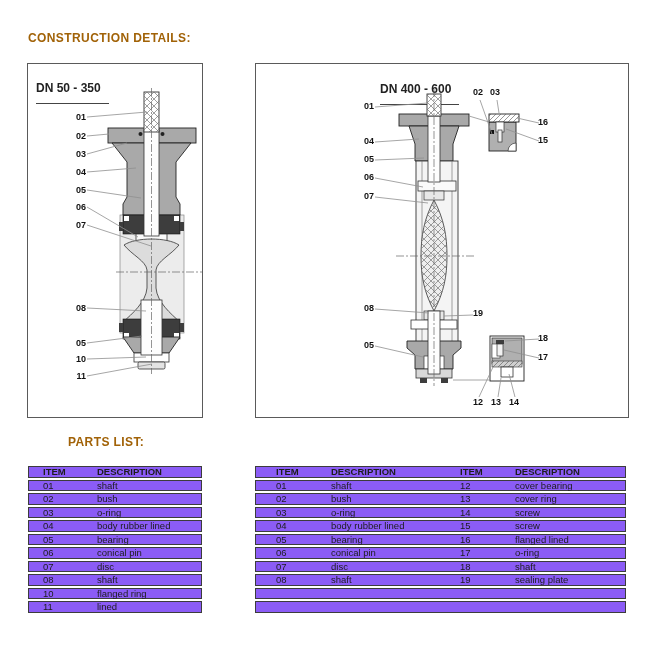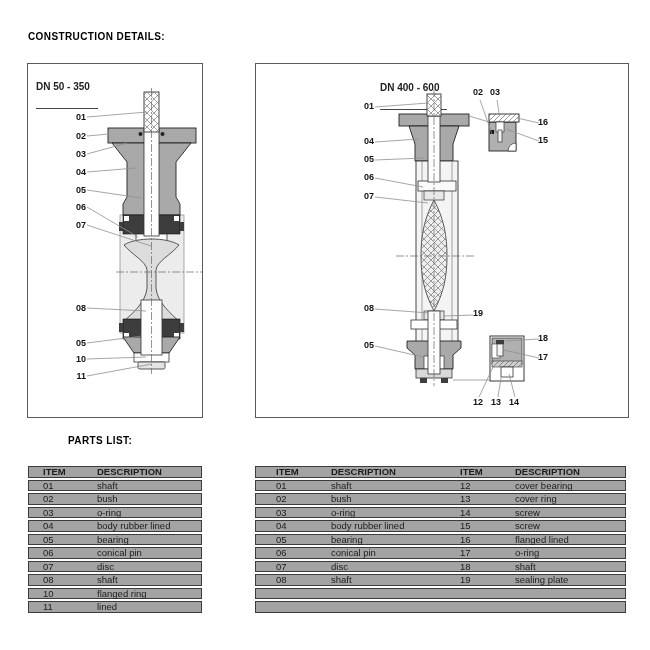--- a/index.html
+++ b/index.html
@@ -4,43 +4,43 @@
 <style>
   html,body { margin:0; padding:0; }
   body {
     width:650px; height:650px; position:relative;
     background:#ffffff; overflow:hidden;
     font-family:"Liberation Sans", sans-serif;
     color:#1a1a1a;
   }
   .abs { position:absolute; }
   .section-title {
-    font-size:10px; font-weight:bold; letter-spacing:0.4px; color:#000000;
+    font-size:12px; font-weight:bold; letter-spacing:0.4px; color:#a16207;
     white-space:nowrap;
   }
   .panel {
     position:absolute; border:1px solid #5a5a5a; background:#fff;
   }
   .dn-label {
-    position:absolute; font-size:10px; font-weight:bold; color:#222;
-    border-bottom:1px solid #444; padding:0 8px 16px 0; white-space:nowrap;
+    position:absolute; font-size:12px; font-weight:bold; color:#222;
+    border-bottom:1px solid #444; padding:0 8px 8px 0; white-space:nowrap;
   }
   .co {
     position:absolute; width:20px; font-size:9px; font-weight:bold; color:#111;
     line-height:12px; text-align:right; white-space:nowrap;
   }
   .co.ctr { text-align:center; }
   .co.lft { text-align:left; }
   svg.diag { position:absolute; left:0; top:0; }
   
   .ptable { position:absolute; }
   .prow {
     display:flex; align-items:center; box-sizing:border-box;
     border:1px solid #3c3c3c; height:11.5px; margin-bottom:2px;
-    font-size:9.5px; color:#1c1c1c; background:#a3a3a3; white-space:nowrap;
+    font-size:9.5px; color:#1c1c1c; background:#8b5cf6; white-space:nowrap;
   }
   .prow.hdr { font-weight:bold; }
   .lt .c1 { box-sizing:border-box; width:68px; padding-left:14px; }
   .lt .c2 { flex:1; }
   .rt .c1 { box-sizing:border-box; width:75px; padding-left:20px; }
   .rt .c2 { box-sizing:border-box; width:129px; }
   .rt .c3 { box-sizing:border-box; width:55px; }
   .rt .c4 { flex:1; }
 </style>
 </head>

